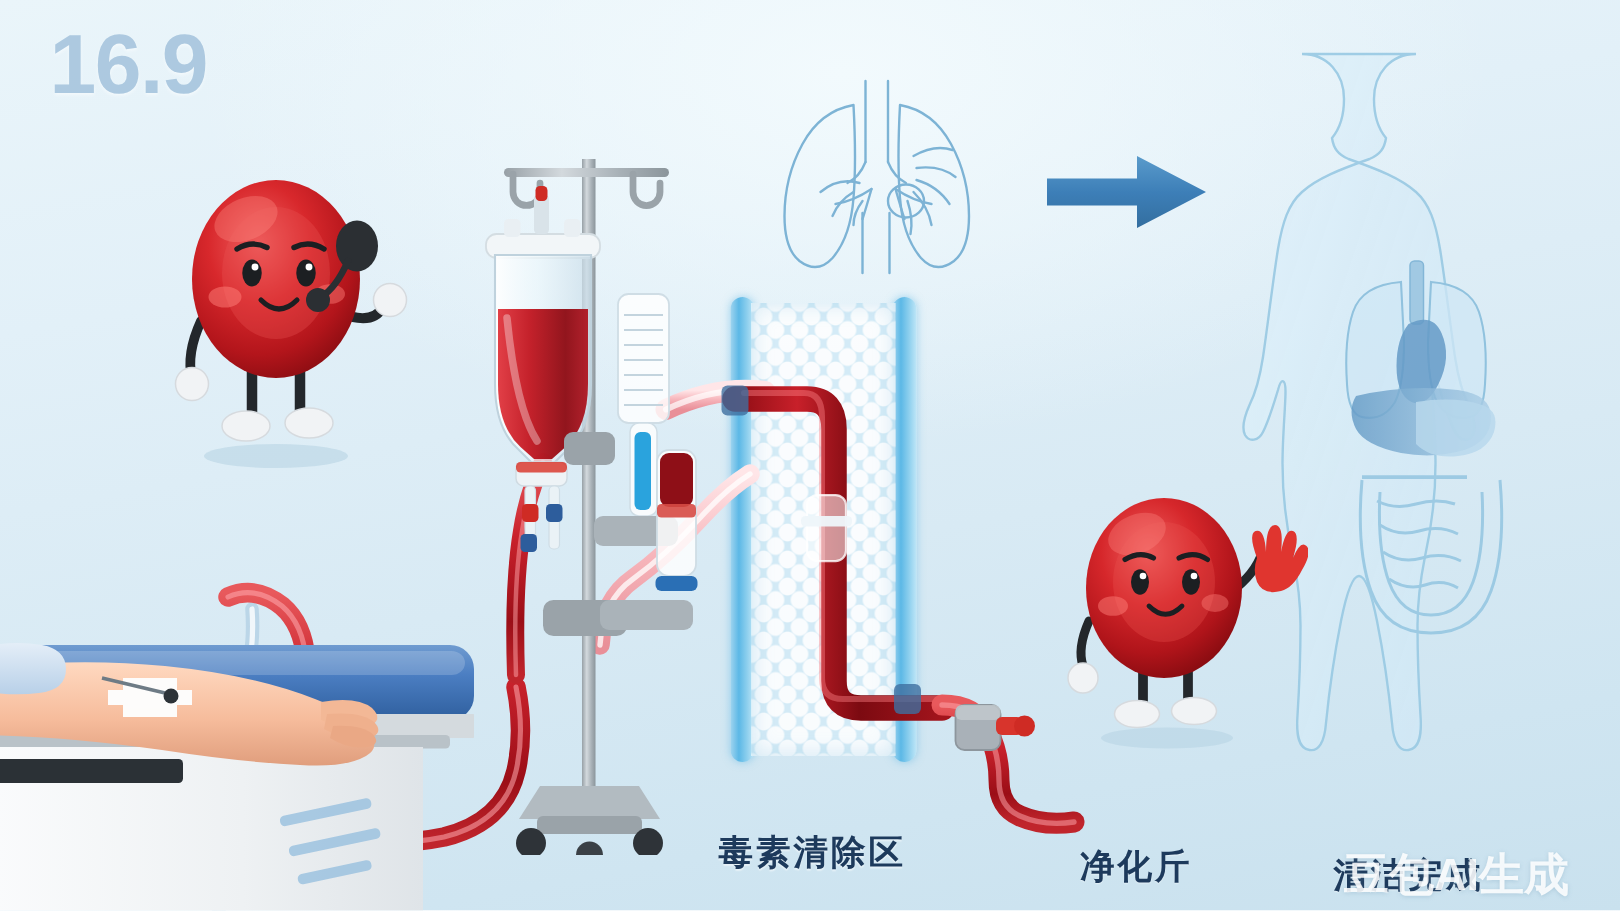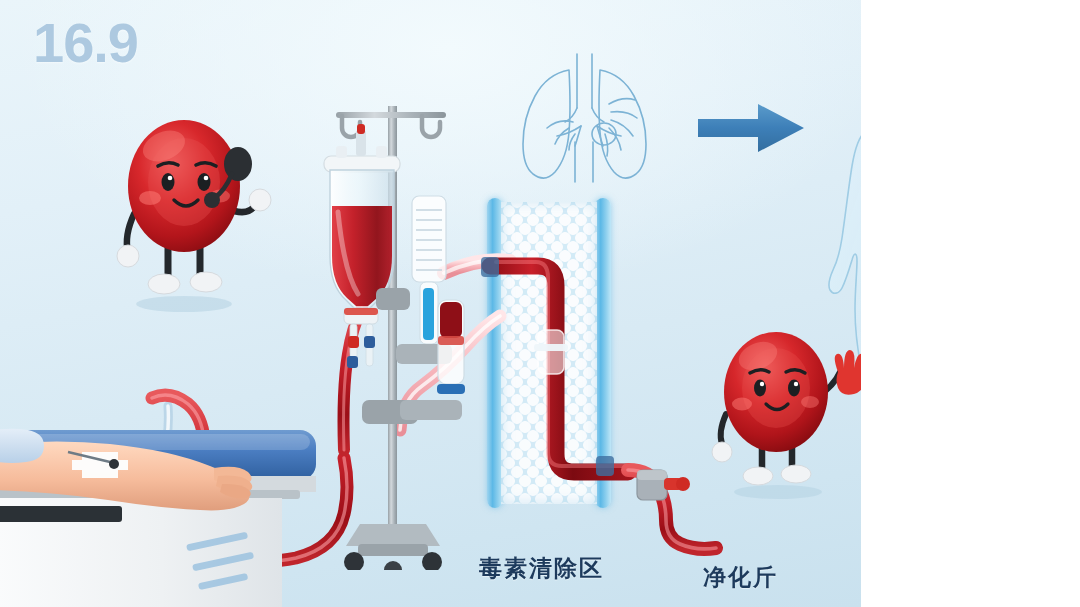--- a/index.html
+++ b/index.html
@@ -2,42 +2,42 @@
 <html><head>
 <meta charset="utf-8">
 <title>Hemodialysis Illustration</title>
 <style>
   * { margin:0; padding:0; box-sizing:border-box; }
   html,body{
     width:1080px; height:607px; overflow:hidden;
     font-family:"Liberation Sans","DejaVu Sans",sans-serif;
   }
   #scene{
-    position:relative; width:861px; height:607px; overflow:hidden;
+    position:relative; width:1080px; height:607px; overflow:hidden;
     background:
       radial-gradient(ellipse 700px 400px at 52% 8%, #f2fafd 0%, rgba(242,250,253,0) 62%),
       linear-gradient(170deg,#eaf5fa 0%, #e2f0f8 28%, #d8eaf4 58%, #cfe5f1 82%, #c9e1ee 100%);
     text-align: center;
   }
   
   #bignum{
     position:absolute; left:33px; top:10px;
     font-size:56px; font-weight:bold; letter-spacing:-1px;
     color:#a8c6de; opacity:.92;
     text-shadow:0 1px 2px rgba(255,255,255,.55);
   }
   
   .cnlabel{
     position:absolute; color:#1d3a5c; font-weight:bold;
     font-size:23px; letter-spacing:2px; white-space:nowrap;
     text-shadow:0 1px 1px rgba(255,255,255,.5);
     margin-top:24px;
   }
   #lab-toxin{ left:479px; top:529px; }
-  #lab-purified{ left:703px; top:538px; }
+  #lab-purified{ left:720px; top:538px; }
   #lab-clean{ left:889px; top:544px; }
   #watermark{
     position:absolute; left:896px; top:540px;
     font-size:30px; font-weight:bold; letter-spacing:0px;
     color:rgba(255,255,255,.86); white-space:nowrap;
     text-shadow:0 1px 3px rgba(120,160,185,.35);
     margin-top:23px;
   }
   
   #lungs{ position:absolute; left:497px; top:42px; width:185px; height:150px; opacity:.85;}

